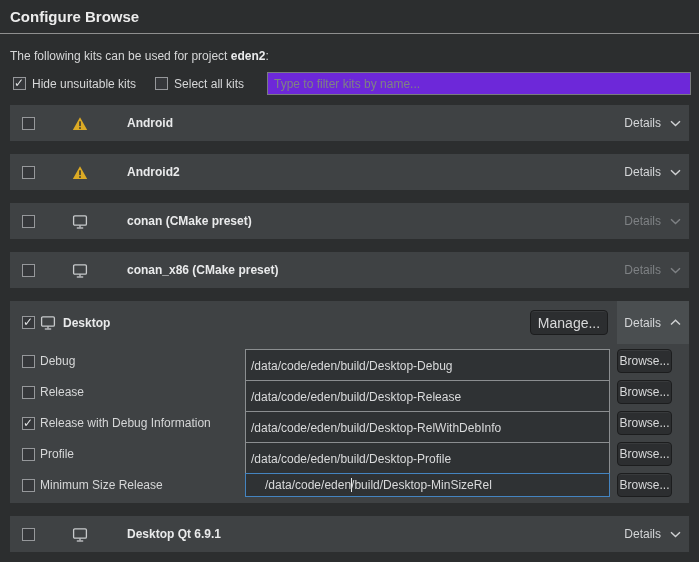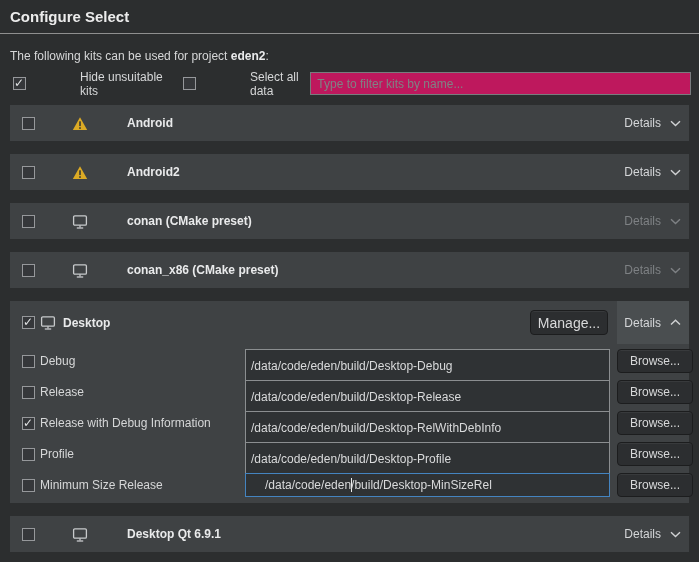--- a/index.html
+++ b/index.html
@@ -24,36 +24,36 @@
     font-family:"Liberation Sans","DejaVu Sans",sans-serif;
     font-size:12px;
     color:var(--text);
     overflow:hidden;
   }
   .page-title{position:absolute;left:10px;top:8px;font-size:15px;font-weight:bold;color:#ececec;}
   .title-sep{position:absolute;left:0;right:0;top:33px;height:1px;background:#8f8f8f;}
   .intro{position:absolute;left:10px;top:49px;color:var(--text);}
   .intro b{color:var(--text-bright);}
   .controls{position:absolute;left:13px;top:72px;right:8px;height:23px;display:flex;align-items:center;}
-  .cb-group{display:flex;align-items:center;cursor:default;gap:48px;}
+  .cb-group{display:flex;align-items:center;cursor:default;}
   .cb-label{margin-left:6px;}
   .gap1{width:19px;}
   .checkbox{
     width:13px;height:13px;flex:0 0 13px;
     background:#35373a;border:1px solid #96989b;
     position:relative;
   }
   .checkbox.checked::after{
     content:"\2713";
     position:absolute;left:0px;top:-2px;
     font-size:12px;color:#e2e4e5;
   }
   .filter-input{
     margin-left:auto;width:424px;height:23px;
-    background:#be185d;border:1px solid #797c7e;
+    background:#6d28d9;border:1px solid #797c7e;
     color:var(--text);font-family:inherit;font-size:12px;
     padding:0 6px;outline:none;
   }
   .filter-input::placeholder{color:#7f8284;opacity:1;}
   .kit-list{position:absolute;top:105px;left:10px;right:10px;}
   .kit-row{
     height:36px;margin-bottom:13px;background:var(--row-bg);
     display:flex;align-items:center;padding-left:12px;gap:32px;
   }
   .kit-icon{margin-left:5px;display:flex;align-items:center;}
@@ -86,21 +86,21 @@
   .path-input{
     position:absolute;left:223px;top:0;width:365px;height:24px;
     background:var(--input-bg);border:1px solid var(--input-border);
     color:#d9dadb;font-family:inherit;font-size:12px;
     padding:0 19px;outline:none;display:flex;align-items:center;white-space:pre;
   }
   input.path-input{display:block;padding:16px 5px;}
   .path-input.focused{border-color:var(--focus-border);}
   .caret{display:inline-block;width:1px;height:14px;background:#eceded;margin:0 -0.5px;vertical-align:middle;}
   .browse-btn{
-    position:absolute;left:595px;top:0;width:76px;height:24px;
+    position:absolute;left:595px;top:0;width:55px;height:24px;
     background:var(--btn-bg);border:1px solid var(--btn-border);border-radius:4px;
     color:#d8d9da;font-family:inherit;font-size:12px;
     box-shadow:inset 0 1px 0 rgba(255,255,255,.06);
   }
 </style>
 </head>
 <body>
 
 <svg width="0" height="0" style="position:absolute">
   <defs>
@@ -110,34 +110,34 @@
       <rect x="7.2" y="11.2" width="1.6" height="1.7" fill="#3a3a34"></rect>
     </g>
     <g id="icon-monitor" fill="none" stroke="#c8cacc" stroke-width="1.3">
       <rect x="1.6" y="1.8" width="12.8" height="9.4" rx="1.2"></rect>
       <path d="M8 11.2 v2.2"></path>
       <path d="M4.8 14 h6.4"></path>
     </g>
   </defs>
 </svg>
 
-<div class="page-title">Configure Select</div>
+<div class="page-title">Configure Browse</div>
 <div class="title-sep"></div>
 
 <div class="intro"><span>The following kits can be used for project </span><b>eden2</b><span>:</span></div>
 
 <div class="controls">
   <div class="cb-group">
     <span class="checkbox checked"></span>
     <span class="cb-label">Hide unsuitable kits</span>
   </div>
   <div class="gap1"></div>
   <div class="cb-group">
     <span class="checkbox"></span>
-    <span class="cb-label">Select all data</span>
+    <span class="cb-label">Select all kits</span>
   </div>
   <input class="filter-input" placeholder="Type to filter kits by name..." style="">
 </div>
 
 <div class="kit-list">
 
   <div class="kit-row">
     <span class="checkbox"></span>
     <span class="kit-icon">
         <svg width="16" height="15" viewBox="0 0 16 15">

